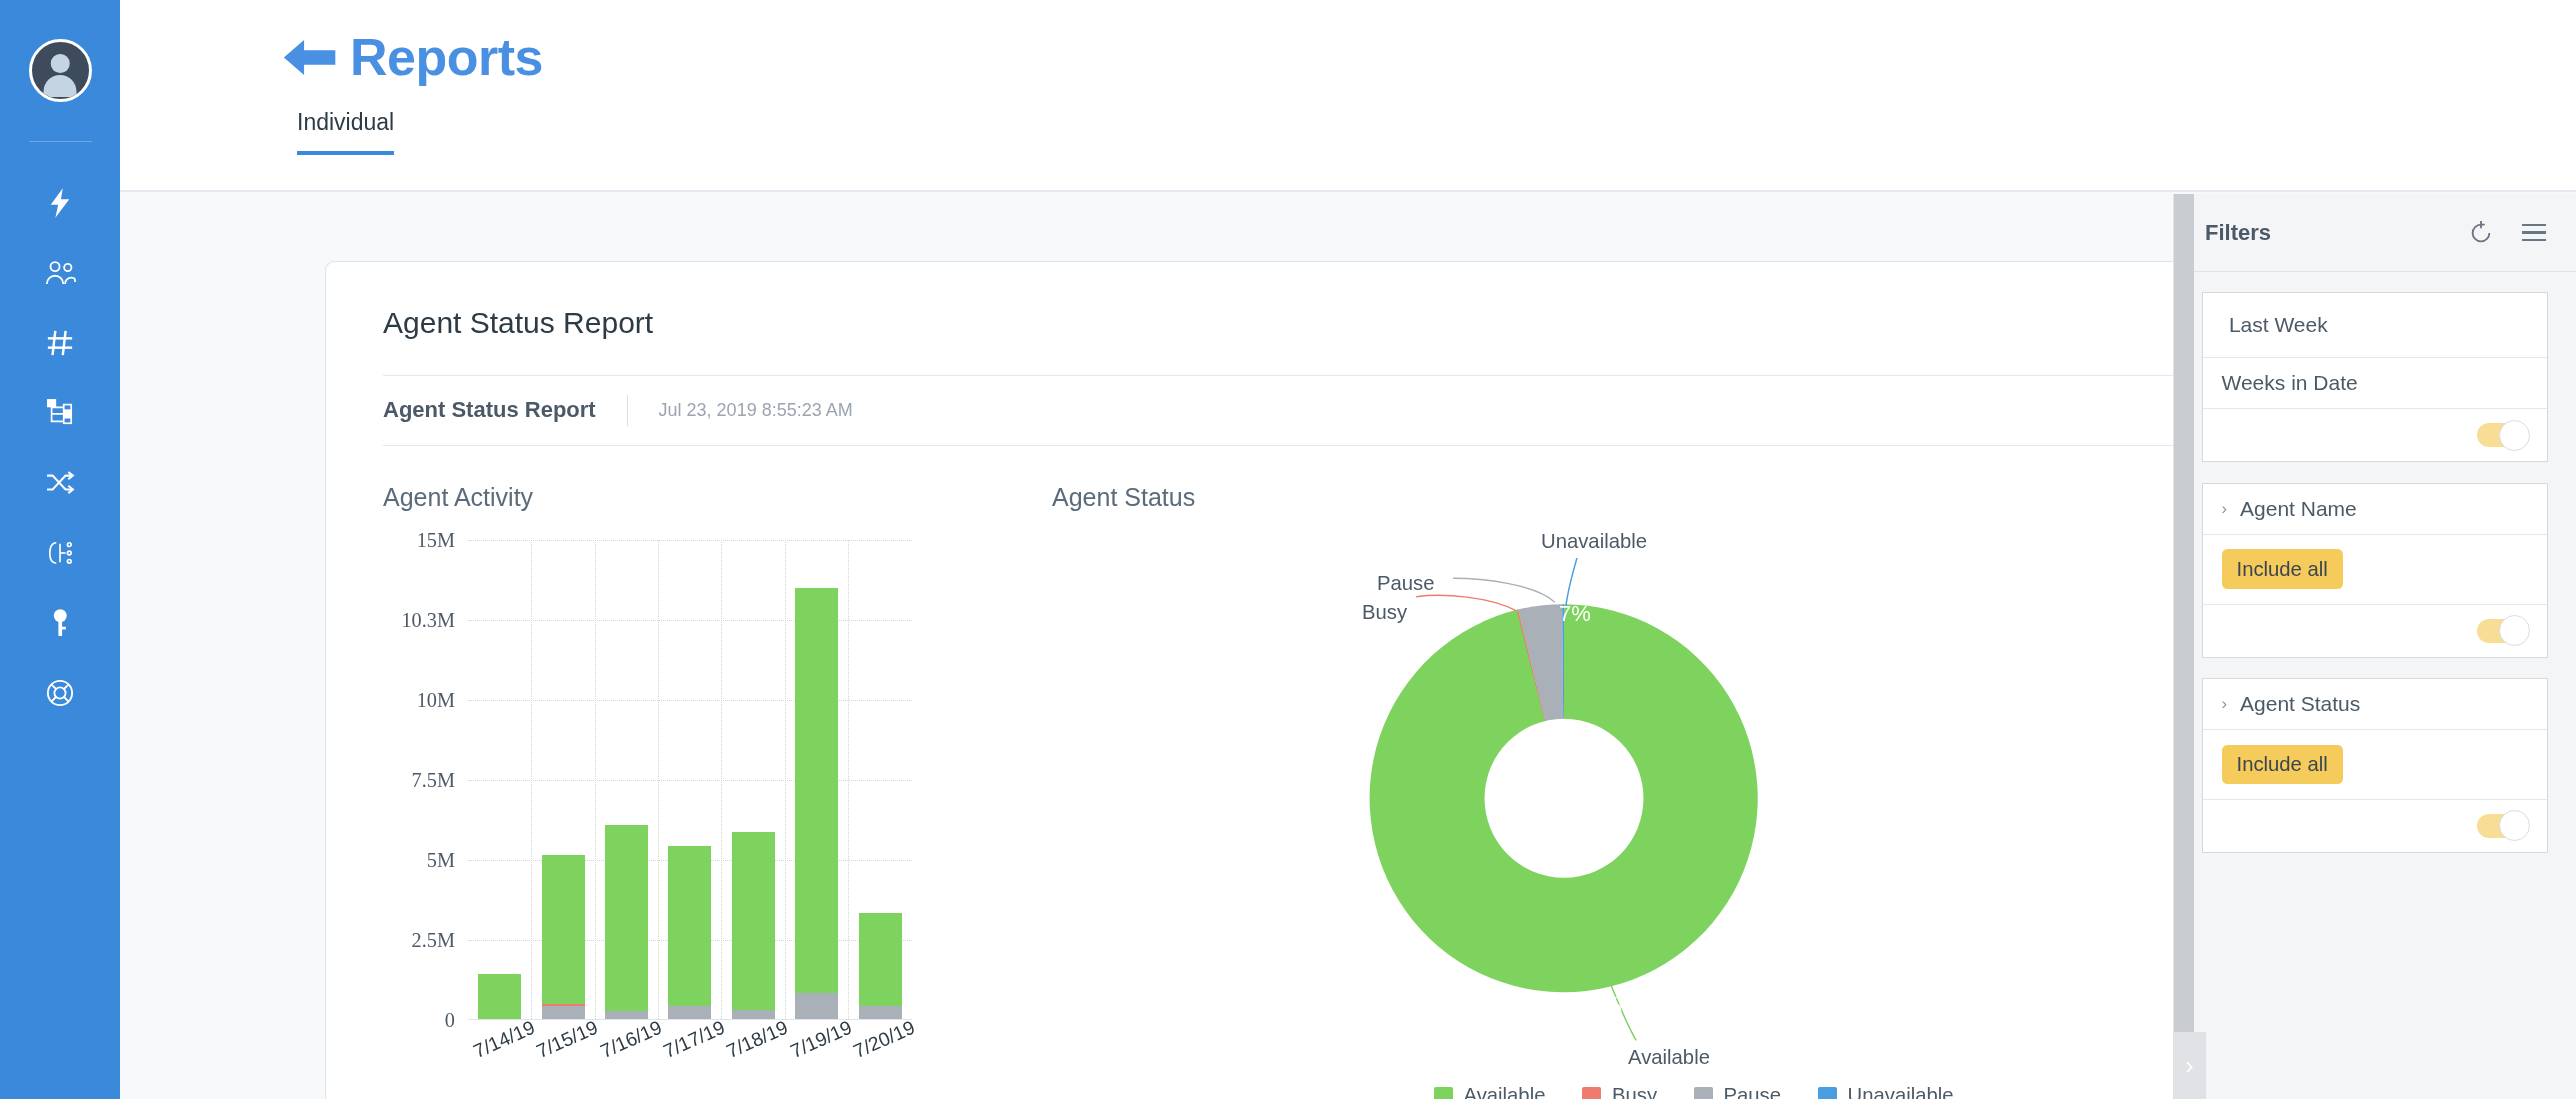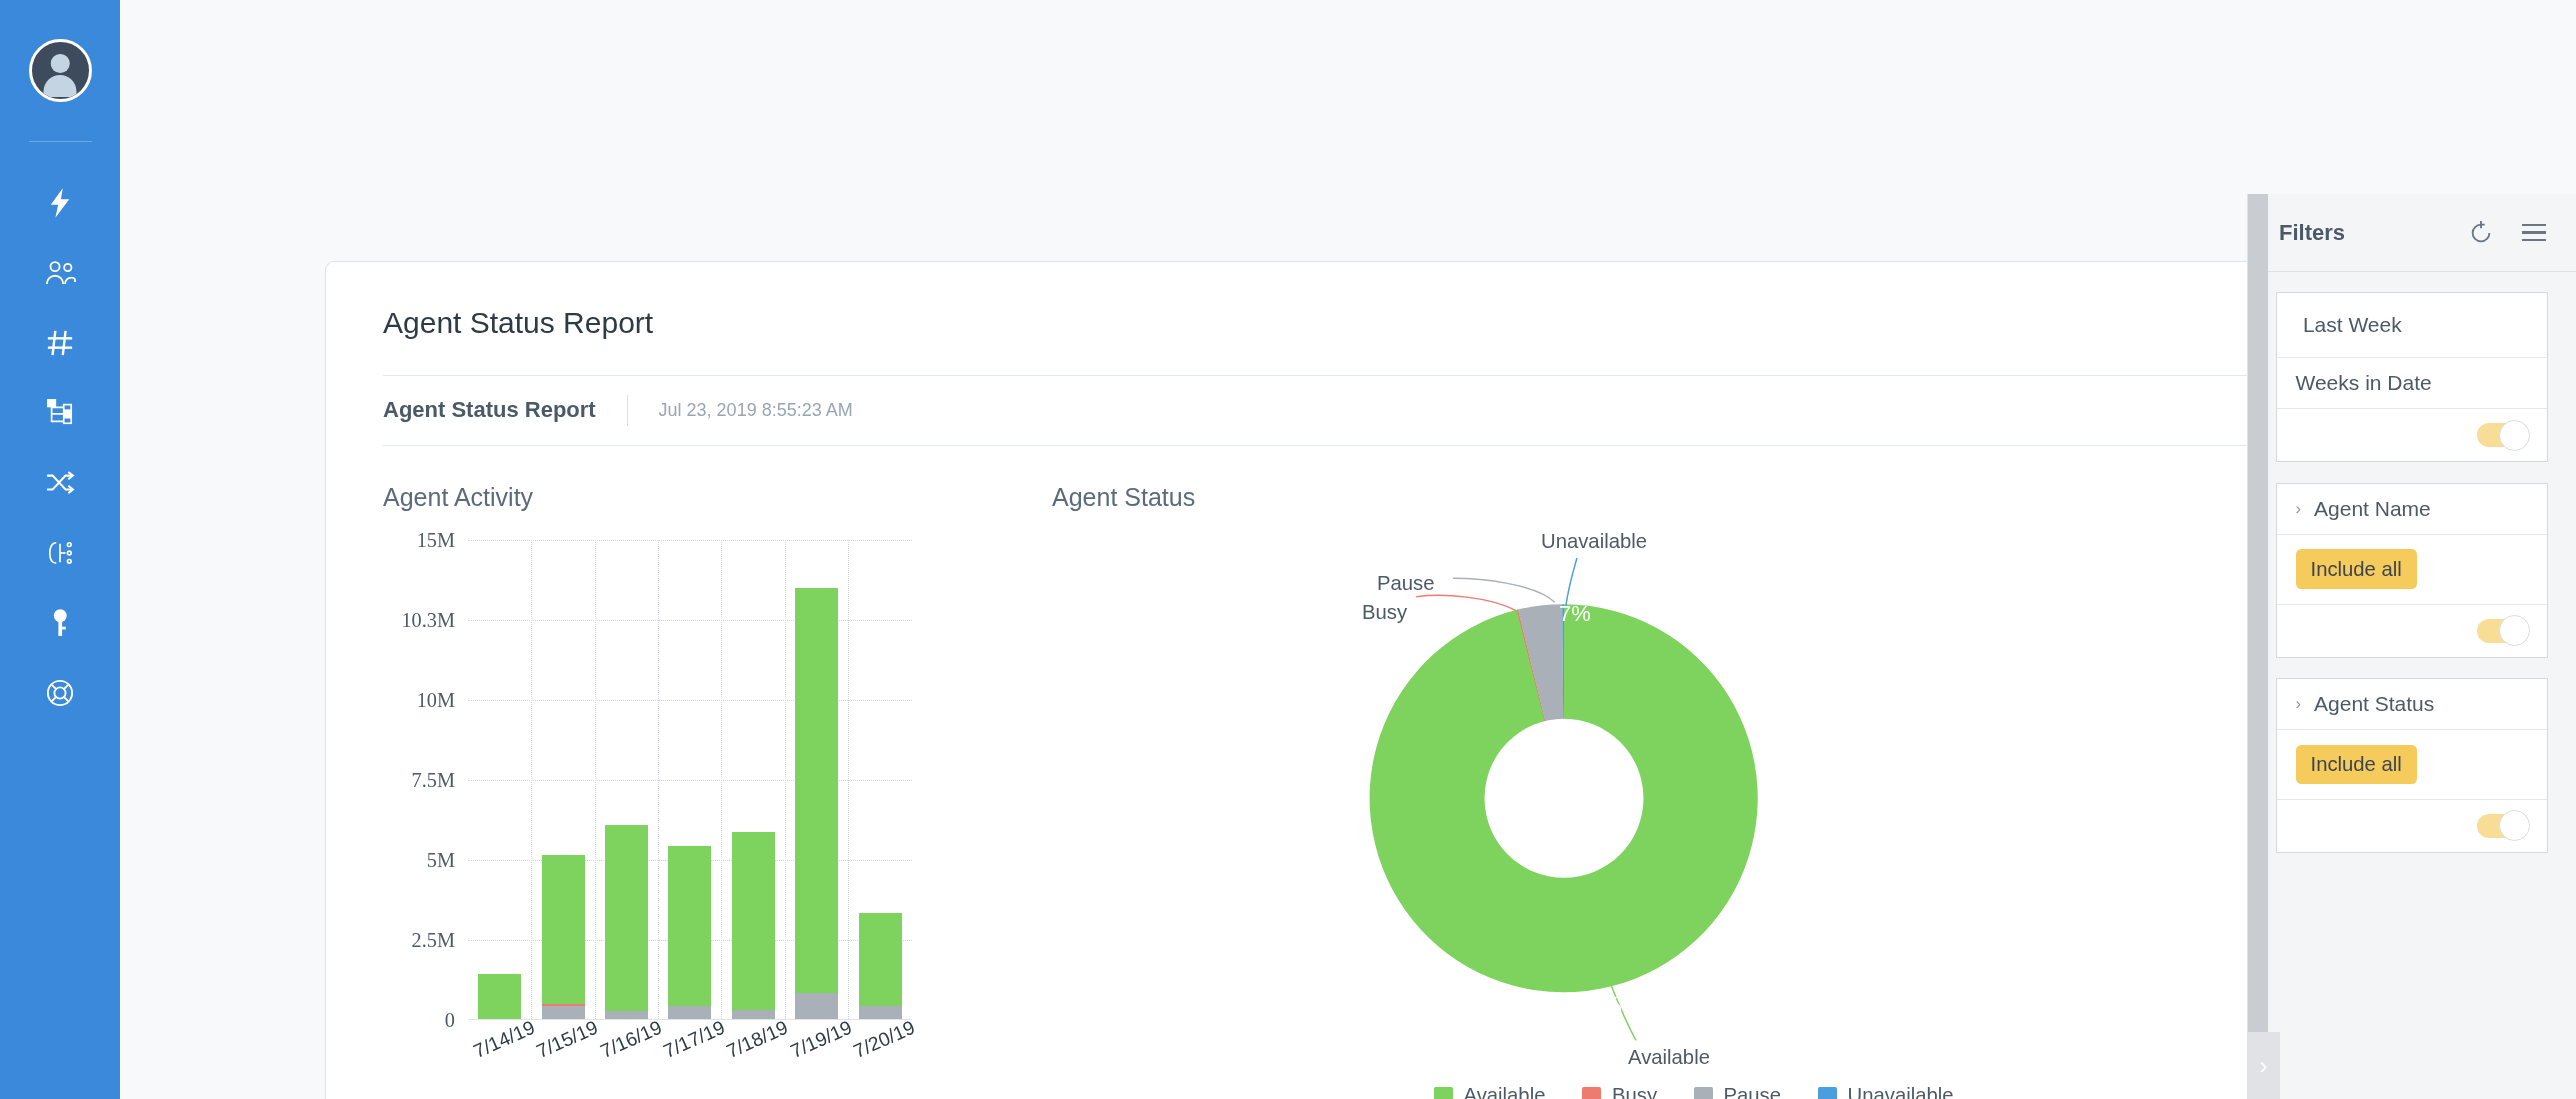--- a/index.html
+++ b/index.html
@@ -133,21 +133,21 @@
   .pie-label { position: absolute; font-size: 20.3px; color: #4c5a67; white-space: nowrap; }
   .pie-inner-label { position: absolute; font-size: 28px; color: #ffffff; white-space: nowrap; }
   .pie-inner-label.small { font-size: 22px; }
 
   
   .filters-scroll {
     position: absolute; right: 0; top: 194px; bottom: 0; width: 33px; background: #ffffff;
   }
   .filters-scroll .track { position: absolute; left: 0; top: 0; bottom: 0; width: 20.3px; background: #c9cdd2; }
   .filters-panel {
-    position: absolute; right: 0; top: 194px; bottom: 0; width: 329px;
+    position: absolute; right: 0; top: 194px; bottom: 0; width: 403px;
     background: #f4f5f7; border-left: 0.9px solid #dfe3e8;
   }
   .filters-head {
     display: flex; align-items: center; height: 78px; padding: 0 30px 0 31px;
     border-bottom: 0.9px solid #dfe3e8;
   }
   .filters-title { font-size: 22px; font-weight: bold; color: #4c5a67; }
   .filters-head-spacer { flex: 1 1 auto; }
   .icon-btn { cursor: pointer; display: flex; align-items: center; }
   .hamburger { display: flex; flex-direction: column; gap: 5.5px; margin-left: 28px; cursor: pointer; }
@@ -285,20 +285,34 @@
             <line x1="24" y1="6" x2="19" y2="11"></line>
               <line x1="11" y1="19" x2="6" y2="24"></line>
           </svg>
         </span>
       </div>
     </div>
   </div>
 
   <div class="main">
 
+    <div class="topbar">
+      <div class="page-head">
+        <span class="back-arrow">
+          <svg width="57" height="43" viewBox="0 0 62 46">
+            <path d="M24 4 L2 23 L24 42 V31 H58 V15 H24 Z" fill="#4a90e2"></path>
+          </svg>
+        </span>
+        <div class="page-title">Reports</div>
+      </div>
+      <div class="tabs">
+        <div class="tab active">Individual</div>
+      </div>
+      <div class="topbar-underline"></div>
+    </div>
 
     <div class="report-card">
       <div class="report-card-title">Agent Status Report</div>
       <div class="report-sep"></div>
 
       <div class="report-toolbar">
         <div class="rt-name">Agent Status Report</div>
         <div class="rt-vsep"></div>
         <div class="rt-date">Jul 23, 2019 8:55:23 AM</div>
         <div class="rt-spacer"></div>

